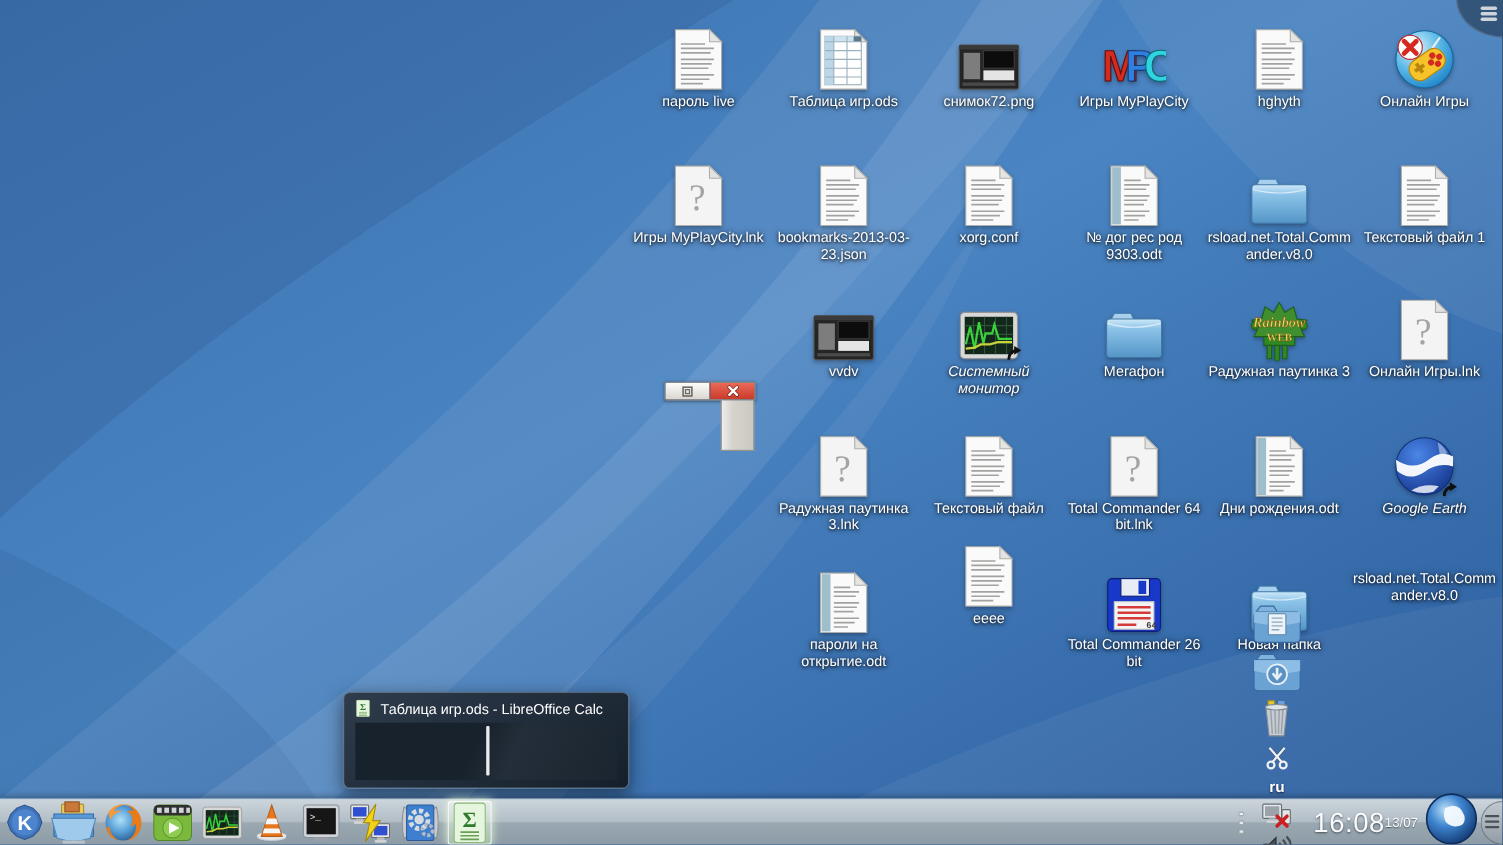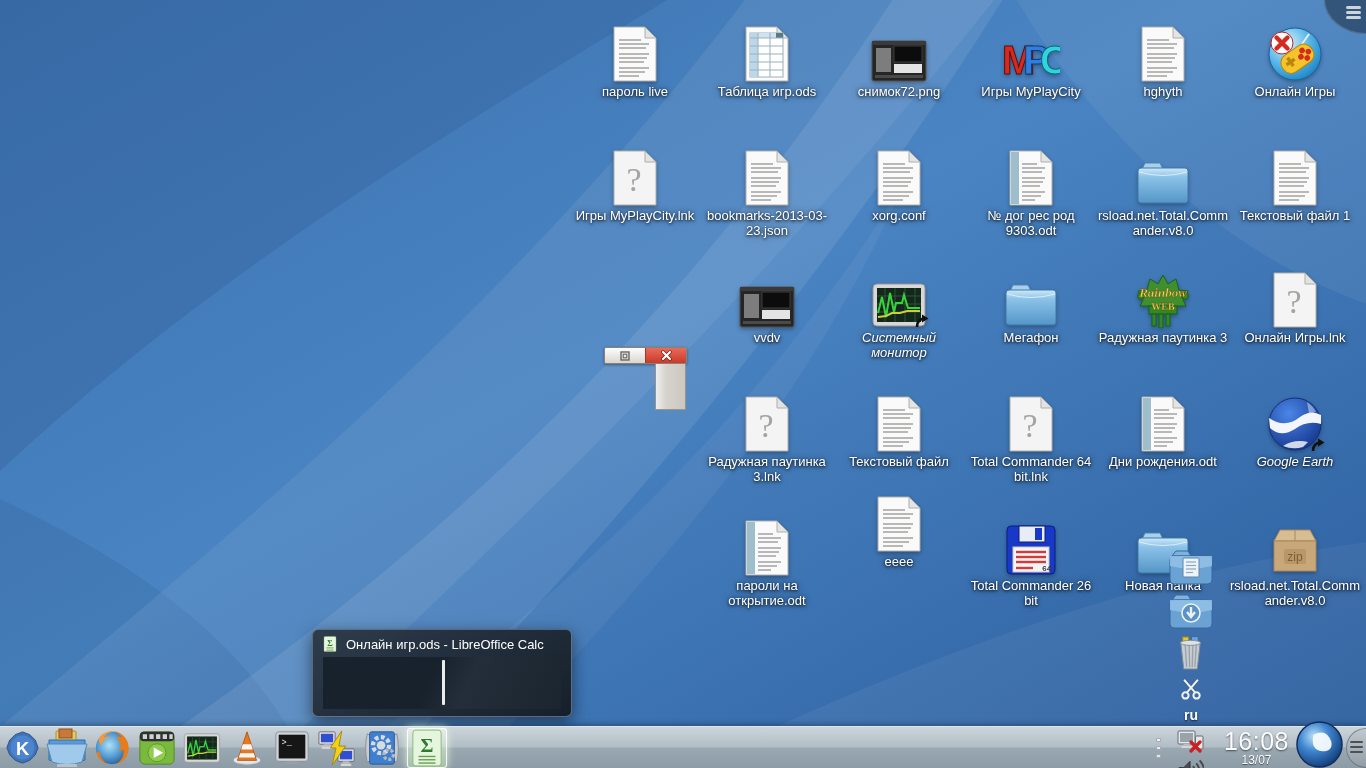--- a/index.html
+++ b/index.html
@@ -62,21 +62,21 @@
   .spacer{flex:1;}
   .sep-dots{display:flex;flex-direction:column;gap:4px;margin:0 7px;}
   .sep-dots i{width:5px;height:4px;background:rgba(255,255,255,.75);
               border:1px solid rgba(110,120,128,.55);border-radius:1px;}
   .tray{display:flex;align-items:center;gap:6px;flex-direction:column;}
   .tray-item{display:flex;align-items:center;justify-content:center;position:relative;cursor:pointer;flex:none;}
   .kbd-text{font-size:14px;font-weight:bold;color:#fff;text-shadow:0 1px 2px rgba(0,0,0,.75);}
   .batt-badge{position:absolute;left:0;top:6px;background:linear-gradient(#3c4146,#141619);
               border:1px solid #000;border-radius:4px;color:#fff;font-size:11px;
               padding:0 4px;line-height:15px;white-space:nowrap;}
-  .clock{display:flex;flex-direction:column;align-items:center;margin:0 4px 0 10px;
+  .clock{display:flex;flex-direction:row;align-items:center;margin:0 4px 0 10px;
          color:#fafcfd;cursor:pointer;flex:none;}
   .clock-time{font-size:25px;line-height:24px;letter-spacing:.5px;text-shadow:0 1px 2px rgba(0,0,0,.55);}
   .clock-date{font-size:12px;line-height:12px;margin-top:1px;text-shadow:0 1px 1px rgba(0,0,0,.5);}
   .orb{width:49px;height:49px;position:relative;top:-3px;margin:0 2px;cursor:pointer;flex:none;}
   .panel-cashew{width:20px;height:42px;position:relative;overflow:hidden;flex:none;cursor:pointer;}
   .panel-cashew .c{position:absolute;right:-20px;top:1px;width:40px;height:40px;border-radius:50%;
                    background:linear-gradient(#c2cad0,#919ba5);
                    box-shadow:inset 0 0 0 1px rgba(88,98,108,.6);}
   .panel-cashew .bars{position:absolute;right:3px;top:14px;display:flex;flex-direction:column;gap:2.5px;}
   .panel-cashew .bars i{width:13px;height:2.5px;background:#4a5258;border-radius:1px;}
@@ -621,31 +621,20 @@
               </defs>
               <path d="M8 9 l3 -6 h15 l3 6 z" fill="#a8d0ec" stroke="#4a86b4"></path>
               <rect x="4" y="8" width="50" height="35" rx="3" fill="url(#fg)" stroke="#3f78a8"></rect>
               <path d="M5 12 q24 7 48 0" stroke="#e8f4fc" fill="none" opacity="0.8"></path>
             </svg>
           </span>
         </span>
         <span class="lbl">Новая папка</span>
       </div>
       <div class="desk-icon" style="left: 1229px; top: 516px;">
-        <span class="ic">
-          <span style="display: inline-flex;">
-            <svg viewBox="0 0 54 50" width="54" height="50">
-              <path d="M6 15 l6 -11 h30 l6 11 z" fill="#d8bc92" stroke="#a8875e"></path>
-              <line x1="27" y1="4" x2="27" y2="15" stroke="#a8875e"></line>
-              <rect x="6" y="15" width="42" height="30" fill="#c8a878" stroke="#a8875e"></rect>
-              <rect x="16" y="23" width="22" height="15" rx="2" fill="#b89868"></rect>
-              <text x="27" y="35" text-anchor="middle" font-family="Liberation Sans, sans-serif" font-size="12" fill="#7a5f38">zip</text>
-            </svg>
-          </span>
-        </span>
         <span class="lbl">rsload.net.Total.Commander.v8.0</span>
       </div>
     </div>
 
   <div class="win-frag-bar">
     <div class="win-frag-max">
       <svg width="10" height="10" viewBox="0 0 10 10">
         <rect x="1" y="1" width="8" height="8" fill="none" stroke="#6a675f" stroke-width="1.4"></rect>
         <rect x="3.2" y="3.2" width="3.6" height="3.6" fill="none" stroke="#6a675f" stroke-width="1.1"></rect>
       </svg>
@@ -665,21 +654,21 @@
             <svg viewBox="0 0 34 40" width="14" height="16">
               <rect x="2" y="1" width="30" height="38" rx="3" fill="#e6f5de" stroke="#8ab874"></rect>
               <text x="17" y="24" text-anchor="middle" font-family="Liberation Serif, serif" font-size="21" font-weight="bold" fill="#2f7a2f">Σ</text>
               <g stroke="#6aa054" stroke-width="1.5">
                 <line x1="8" y1="29" x2="26" y2="29"></line>
                 <line x1="8" y1="32.5" x2="26" y2="32.5"></line>
                 <line x1="8" y1="36" x2="26" y2="36"></line>
               </g>
             </svg>
           </span></span>
-      <span class="tt-title">Онлайн игр.ods - LibreOffice Calc</span>
+      <span class="tt-title">Таблица игр.ods - LibreOffice Calc</span>
     </div>
     <div class="tt-preview">
       <span class="tt-line"></span>
     </div>
   </div>
 
   <div class="panel">
     <div class="launchers" id="launchers">
         <div class="launcher">
           <span style="display: inline-flex;">

